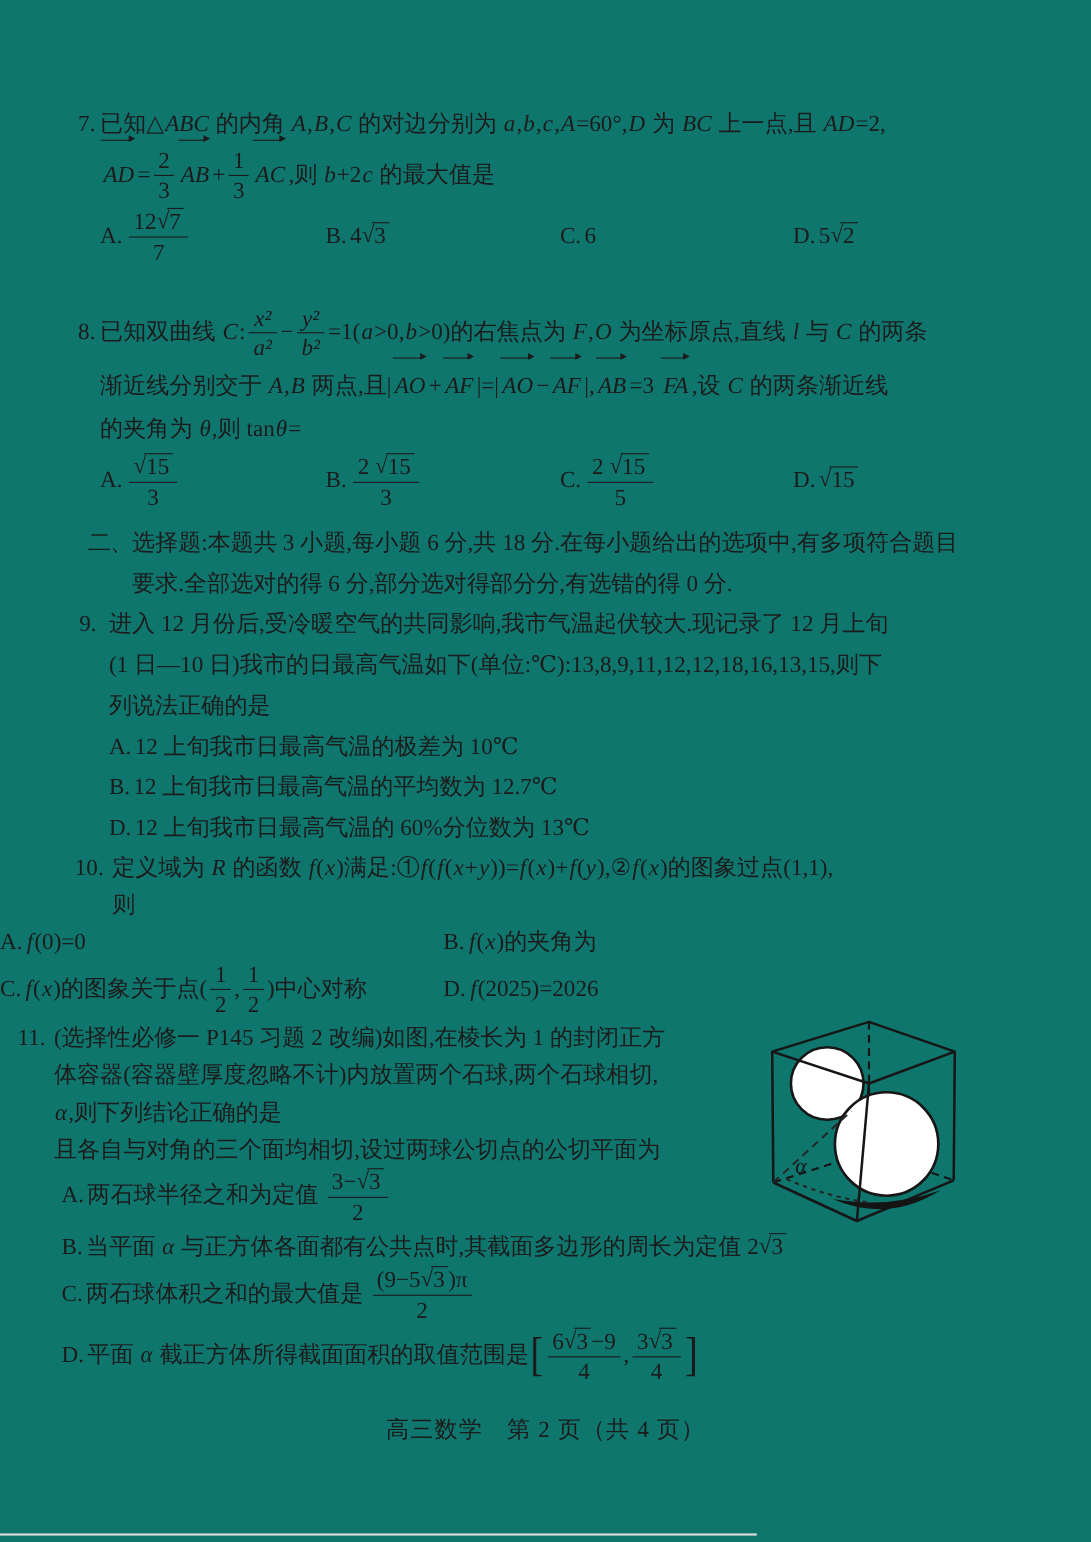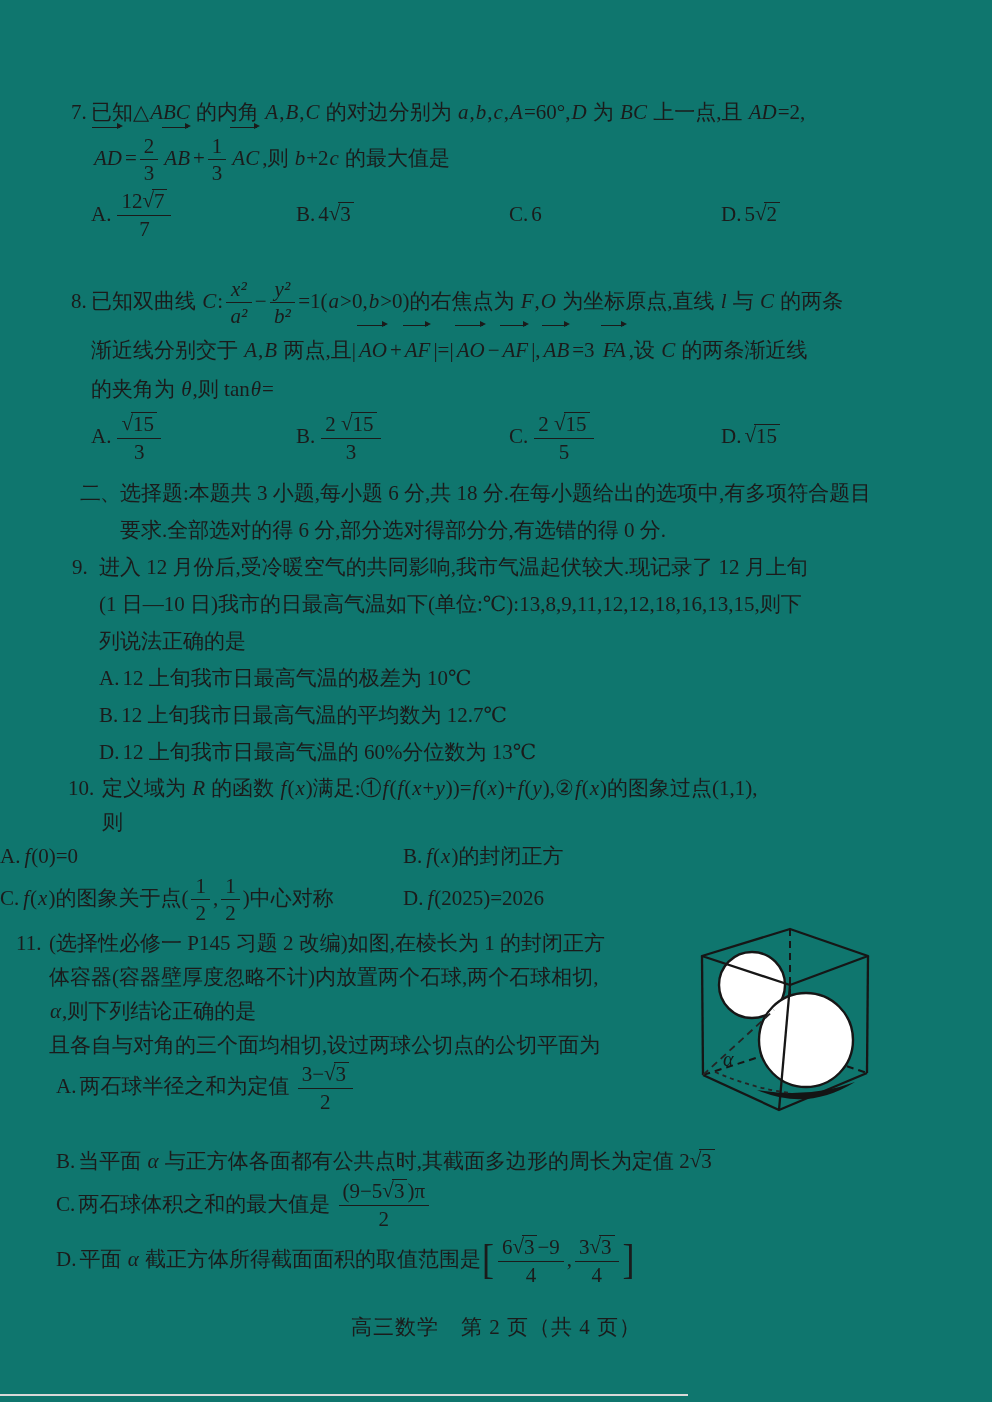--- a/index.html
+++ b/index.html
@@ -27,21 +27,21 @@
   .q11{padding-left:49px;}
   .q11 .qnum{width:33px;margin-left:-33px;}
   .q11 .tline{max-width:600px;}
   
   .fr54{line-height:54px;}
   .fr50{line-height:50px;}
   .fr48{line-height:48px;}
   .fr56{line-height:56px;}
   .vl42{line-height:42px;}
   .l34{line-height:34px;}
-  .l36{line-height:36px;margin-top:28px;}
+  .l36{line-height:36px;}
   .mt16{margin-top:32px;}
   .mt10{margin-top:10px;}
   
   .opts4{display:grid;grid-template-columns:205px 213px 212px 1fr;padding-left:91px;white-space:nowrap;}
   .opts2{display:grid;grid-template-columns:403px 1fr;white-space:nowrap;}
   .optline{white-space:nowrap;}
   .q11opts{padding-left:56px;}
   .olabel{padding-right:3px;}
   
   .mx{}
@@ -104,21 +104,21 @@
       <div class="tline optline"><span class="olabel">B.</span><span>12 上旬我市日最高气温的平均数为 12.7℃</span></div>
       <div class="tline optline"><span class="olabel">D.</span><span>12 上旬我市日最高气温的 60%分位数为 13℃</span></div>
     </section>
 
     <section class="q10">
       <div class="tline l34"><span class="qnum">10.</span><span class="math"><span class="mx">定义域为 </span><span class="mi">R</span><span class="mx"> 的函数 </span><span class="mi">f</span><span class="mx">(</span><span class="mi">x</span><span class="mx">)满足:①</span><span class="mi">f</span><span class="mx">(</span><span class="mi">f</span><span class="mx">(</span><span class="mi">x</span><span class="mx">+</span><span class="mi">y</span><span class="mx">))=</span><span class="mi">f</span><span class="mx">(</span><span class="mi">x</span><span class="mx">)+</span><span class="mi">f</span><span class="mx">(</span><span class="mi">y</span><span class="mx">),②</span><span class="mi">f</span><span class="mx">(</span><span class="mi">x</span><span class="mx">)的图象过点(1,1),</span></span></div>
       <div class="tline l34"><span class="math"><span class="mx">则</span></span></div>
     </section>
     <div class="opts2 l34">
       <div class="opt"><span class="olabel">A.</span><span class="math"><span class="mi">f</span><span class="mx">(0)=0</span></span></div>
-      <div class="opt"><span class="olabel">B.</span><span class="math"><span class="mi">f</span><span class="mx">(</span><span class="mi">x</span><span class="mx">)的封闭正方</span></span></div>
+      <div class="opt"><span class="olabel">B.</span><span class="math"><span class="mi">f</span><span class="mx">(</span><span class="mi">x</span><span class="mx">)的夹角为</span></span></div>
     </div>
     <div class="opts2 fr50">
       <div class="opt"><span class="olabel">C.</span><span class="math"><span class="mi">f</span><span class="mx">(</span><span class="mi">x</span><span class="mx">)的图象关于点(</span><span class="frac"><span class="fnum"><span class="mx">1</span></span><span class="fden"><span class="mx">2</span></span></span><span class="mx">,</span><span class="frac"><span class="fnum"><span class="mx">1</span></span><span class="fden"><span class="mx">2</span></span></span><span class="mx">)中心对称</span></span></div>
       <div class="opt"><span class="olabel">D.</span><span class="math"><span class="mi">f</span><span class="mx">(2025)=2026</span></span></div>
     </div>
 
     <section class="q11">
       <div class="tline l34"><span class="qnum">11.</span><span class="math"><span class="mx">(选择性必修一 P145 习题 2 改编)如图,在棱长为 1 的封闭正方</span></span></div>
       <div class="tline l34"><span class="math"><span class="mx">体容器(容器壁厚度忽略不计)内放置两个石球,两个石球相切,</span></span></div>
       <div class="tline l34"><span class="math"><span class="mi">α</span><span class="mx">,则下列结论正确的是</span></span></div>

